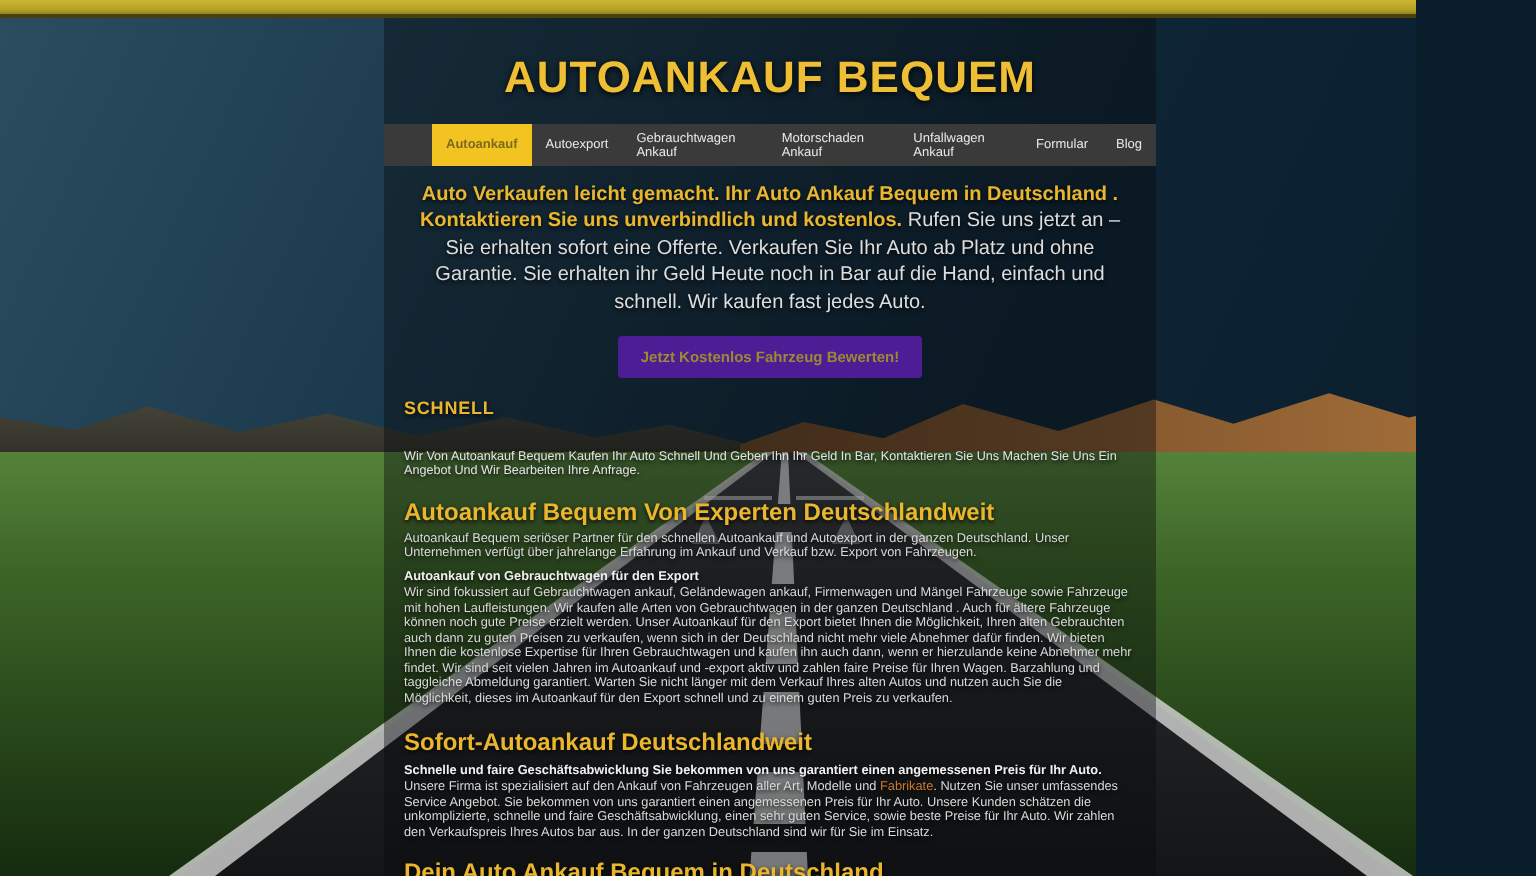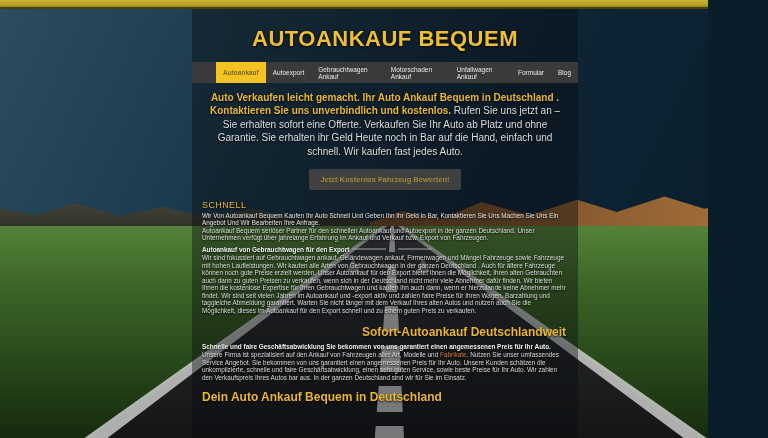--- a/index.html
+++ b/index.html
@@ -55,37 +55,37 @@
   nav.main-nav { margin-top:10px; height:21px; background:#3a3a3a; display:flex;
       align-items:stretch; padding-left:24px; }
   .nav-item { display:flex; align-items:center; padding:0 7px; font-size:6.5px;
       color:#e8e8e8; text-decoration:none; text-shadow:none; cursor:pointer; }
   .nav-item.active { background:#f3c322; color:#7c6b1d; font-weight:bold; }
 
   .intro { margin:8px 14px 0; text-align:center; font-size:10px; line-height:1.34; color:#dedede; }
   .intro .hl { color:#eab62e; font-weight:bold; }
 
   .cta-row { text-align:center; margin-top:10px; }
-  .cta-btn { display:inline-block; background:#404040; color:#9c8a33; border:none;
+  .cta-btn { display:inline-block; background:#4c1d95; color:#9c8a33; border:none;
       border-radius:2px; font-size:7.5px; font-weight:bold; padding:6px 11px;
       font-family:"Liberation Sans",sans-serif; cursor:pointer; text-shadow:none; }
 
   .features { display:flex; gap:9px; margin:10px 10px 0; text-align:left; }
   .feature { flex:1; }
-  .feature h3 { font-size:9px; font-weight:normal; color:#eab62e; letter-spacing:.4px;
-      margin-bottom:2px; }
+  .feature h3 { font-size:9px; font-weight:bold; color:#eab62e; letter-spacing:.4px;
+      margin-bottom:16px; }
   .feature p { font-size:6.3px; line-height:1.17; color:#e4e4e4; }
 
   .hotline { margin-top:5px; text-align:center; font-size:9.5px; font-weight:bold;
       color:#f0c02e; }
   .hotline .ph { color:#f0f0f0; }
 
   .main { padding:0 12px 0 10px; text-align:left; }
   .main h2 { font-size:12px; font-weight:bold; color:#eab62e; margin:9px 0 3px; }
-  .main h2.mt-lg { margin-top:11px;text-align:right; }
+  .main h2.mt-lg { margin-top:11px; }
   .main p { font-size:6.4px; line-height:1.17; color:#dadada; margin:0 0 1px; }
   .main p.subhead { font-weight:bold; color:#f0f0f0; margin-top:4px; }
   .inline-link { color:#cf7a2e; text-decoration:none; cursor:pointer; }
 </style>
 </head>
 <body>
 
 <div class="page">
 
   <div class="sky"></div>
@@ -126,20 +126,21 @@
     <div class="features">
       <div class="feature">
         <h3>SCHNELL</h3>
         <p>Wir Von Autoankauf Bequem Kaufen Ihr Auto Schnell Und Geben Ihn Ihr Geld In Bar, Kontaktieren Sie Uns Machen Sie Uns Ein Angebot Und Wir Bearbeiten Ihre Anfrage.</p>
       </div>
     </div>
 
 
     <div class="main">
 
+      <h2>Autoankauf Bequem Von Experten Deutschlandweit</h2>
       <p>Autoankauf Bequem seriöser Partner für den schnellen Autoankauf und Autoexport in der ganzen Deutschland. Unser Unternehmen verfügt über jahrelange Erfahrung im Ankauf und Verkauf bzw. Export von Fahrzeugen.</p>
       <p class="subhead">Autoankauf von Gebrauchtwagen für den Export</p>
       <p>Wir sind fokussiert auf Gebrauchtwagen ankauf, Geländewagen ankauf, Firmenwagen und Mängel Fahrzeuge sowie Fahrzeuge mit hohen Laufleistungen. Wir kaufen alle Arten von Gebrauchtwagen in der ganzen Deutschland . Auch für ältere Fahrzeuge können noch gute Preise erzielt werden. Unser Autoankauf für den Export bietet Ihnen die Möglichkeit, Ihren alten Gebrauchten auch dann zu guten Preisen zu verkaufen, wenn sich in der Deutschland nicht mehr viele Abnehmer dafür finden. Wir bieten Ihnen die kostenlose Expertise für Ihren Gebrauchtwagen und kaufen ihn auch dann, wenn er hierzulande keine Abnehmer mehr findet. Wir sind seit vielen Jahren im Autoankauf und -export aktiv und zahlen faire Preise für Ihren Wagen. Barzahlung und taggleiche Abmeldung garantiert. Warten Sie nicht länger mit dem Verkauf Ihres alten Autos und nutzen auch Sie die Möglichkeit, dieses im Autoankauf für den Export schnell und zu einem guten Preis zu verkaufen.</p>
 
       <h2 class="mt-lg">Sofort-Autoankauf Deutschlandweit</h2>
       <p class="subhead">Schnelle und faire Geschäftsabwicklung Sie bekommen von uns garantiert einen angemessenen Preis für Ihr Auto.</p>
       <p><span>Unsere Firma ist spezialisiert auf den Ankauf von Fahrzeugen aller Art, Modelle und </span><a class="inline-link">Fabrikate</a><span>. Nutzen Sie unser umfassendes Service Angebot. Sie bekommen von uns garantiert einen angemessenen Preis für Ihr Auto. Unsere Kunden schätzen die unkomplizierte, schnelle und faire Geschäftsabwicklung, einen sehr guten Service, sowie beste Preise für Ihr Auto. Wir zahlen den Verkaufspreis Ihres Autos bar aus. In der ganzen Deutschland sind wir für Sie im Einsatz.</span></p>
 
       <h2>Dein Auto Ankauf Bequem in Deutschland</h2>
 

